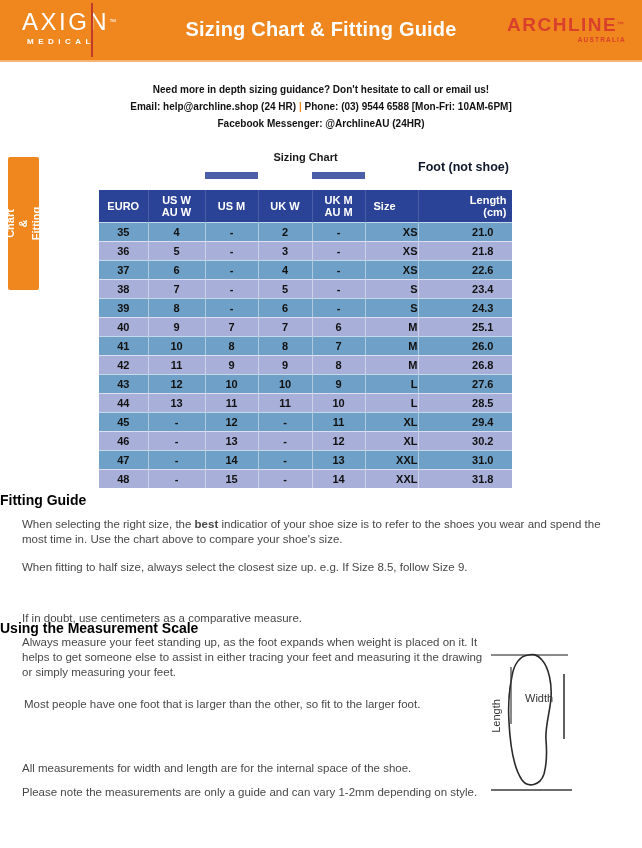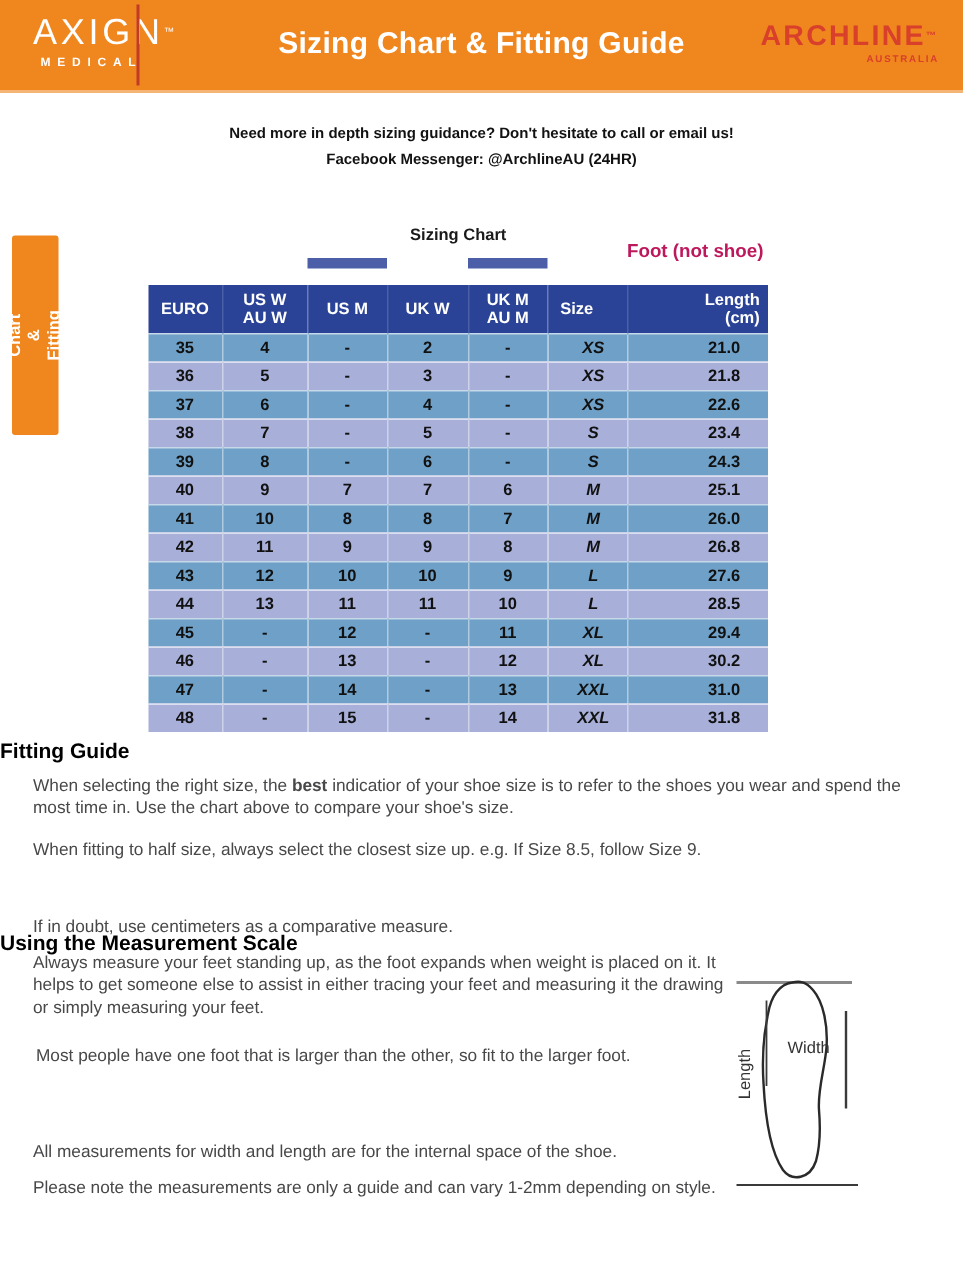--- a/index.html
+++ b/index.html
@@ -38,37 +38,37 @@
 
   
   .side-tab{position:absolute;left:8px;top:157px;width:31px;height:133px;background:var(--orange);
             display:flex;align-items:center;justify-content:center;border-radius:2px;}
   .side-tab-text{transform:rotate(-90deg);color:#fff;font-weight:bold;font-size:11px;
                  line-height:13px;text-align:center;white-space:pre-line;width:max-content;}
 
   
   .table-title{position:absolute;left:99px;top:151px;width:413px;text-align:center;
                font-size:11px;font-weight:bold;color:#1a1a1a;}
-  .foot-note{position:absolute;left:418px;top:160px;font-size:12.5px;font-weight:bold;color:#be185d;}
+  .foot-note{position:absolute;left:418px;top:160px;font-size:12.5px;font-weight:bold;color:#0f172a;}
   .hdr-strip{position:absolute;top:172px;height:7px;background:#4D5EA9;}
   .hdr-strip.s1{left:205px;width:53px;}
   .hdr-strip.s2{left:312px;width:53px;}
   table.sizing{position:absolute;left:99px;top:190px;width:413px;border-collapse:collapse;table-layout:fixed;}
   table.sizing th{
     background:var(--navy-header);color:#fff;font-size:11px;font-weight:bold;
     height:32px;line-height:12px;text-align:center;vertical-align:middle;
     white-space:pre-line;border-right:1px solid rgba(255,255,255,0.15);
   }
   table.sizing th:nth-child(6){text-align:left;padding-left:8px;}
   table.sizing th:nth-child(7){text-align:right;padding-right:5px;}
   table.sizing td{
     font-size:11px;font-weight:bold;color:#111;text-align:center;height:19px;
     border-top:1px solid rgba(255,255,255,0.6);border-right:1px solid rgba(255,255,255,0.45);
   }
-  table.sizing td:nth-child(6){text-align:center;padding-left:8px;font-style:italic;}
+  table.sizing td:nth-child(6){text-align:right;padding-left:8px;}
   table.sizing td:nth-child(7){text-align:right;padding-right:18px;}
   table.sizing tbody tr:nth-child(odd){background:var(--row-blue);}
   table.sizing tbody tr:nth-child(even){background:var(--row-periwinkle);}
 
   
   .sec-heading{position:absolute;left:0;width:612px;text-align:left;
                font-size:14px;font-weight:bold;color:#000000;}
   .para{position:absolute;font-size:11.5px;line-height:15px;color:#48484a;}
   #fg-heading{top:492px;}
   #fg-p1{top:517px;left:22px;width:592px;}
@@ -96,20 +96,21 @@
     </div>
     <div class="banner-title">Sizing Chart &amp; Fitting Guide</div>
     <div class="archline">
       <div class="archline-name"><span>ARCHLINE</span><span class="archline-tm">™</span></div>
       <div class="archline-sub">AUSTRALIA</div>
     </div>
   </div>
 
   <div class="contact">
     <div>Need more in depth sizing guidance? Don't hesitate to call or email us!</div>
+    <div><span>Email: help@archline.shop (24 HR) </span><span class="accent">|</span><span> Phone: (03) 9544 6588 [Mon-Fri: 10AM-6PM]</span></div>
     <div>Facebook Messenger: @ArchlineAU (24HR)</div>
   </div>
 
   <div class="side-tab">
     <div class="side-tab-text">Sizing Chart
 &amp; Fitting Guide</div>
   </div>
 
   <div class="table-title">Sizing Chart</div>
   <div class="foot-note">Foot (not shoe)</div>

